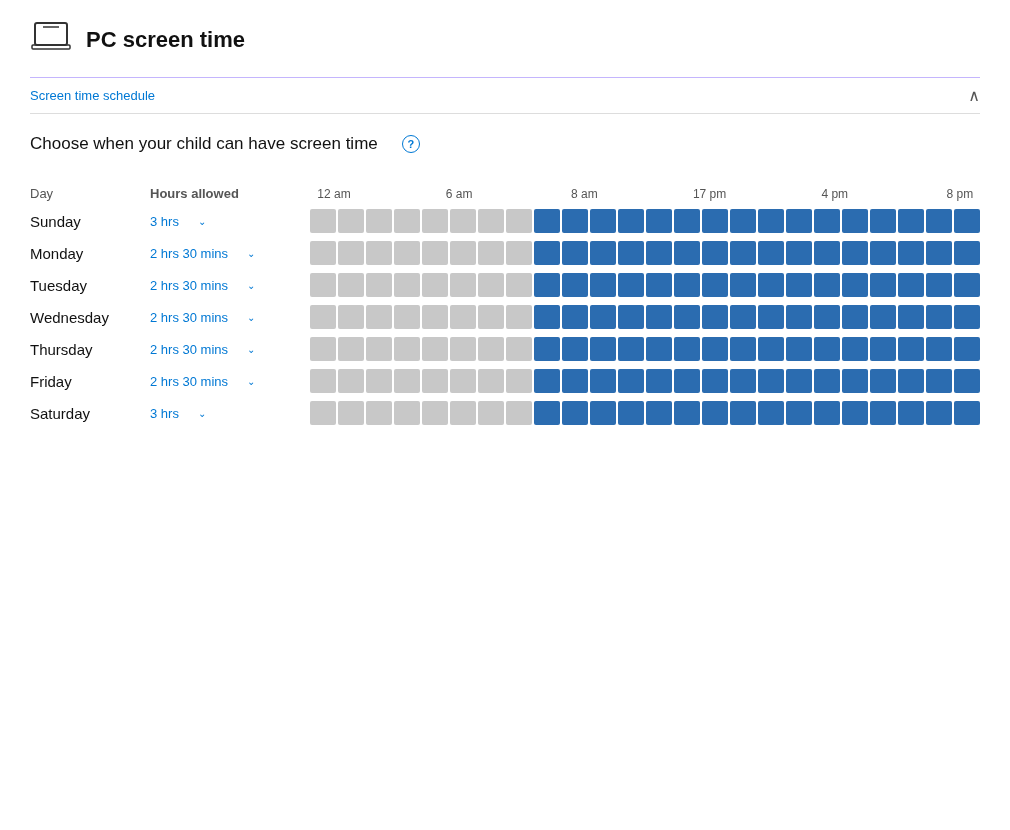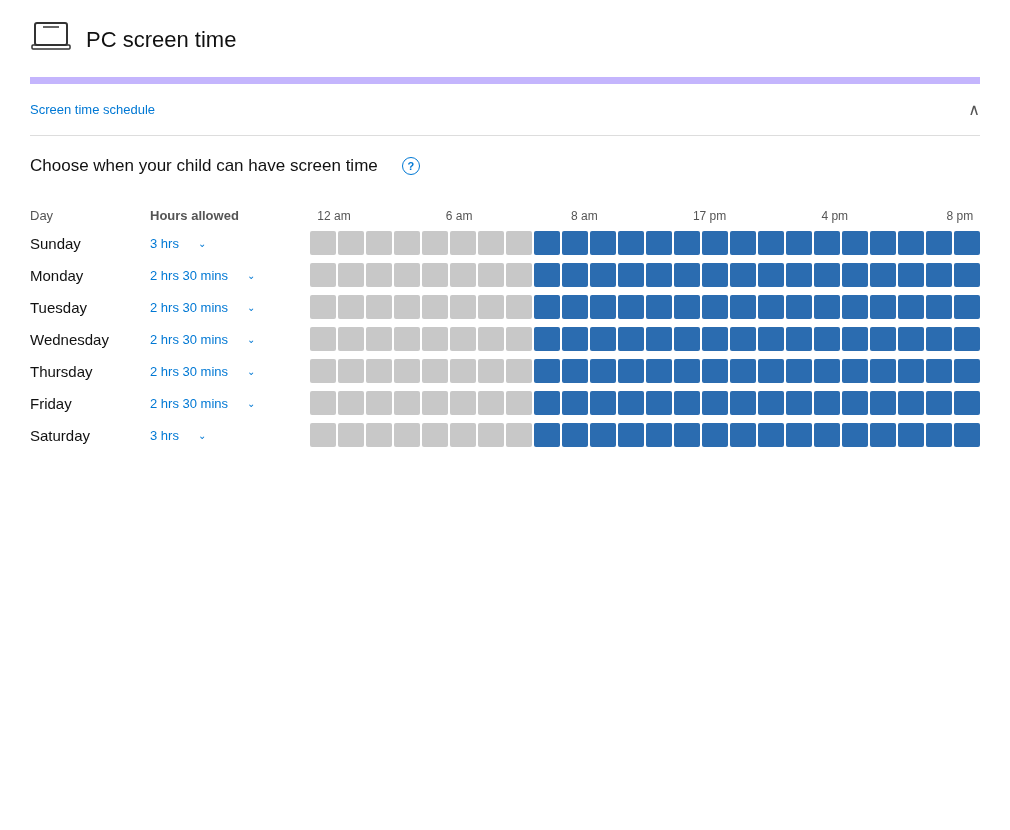--- a/index.html
+++ b/index.html
@@ -20,21 +20,21 @@
     .header {
       display: flex;
       align-items: center;
       margin-bottom: 18px;
     }
     .header-icon {
       margin-right: 14px;
     }
     .header-title {
       font-size: 22px;
-      font-weight: 400;
+      font-weight: 700;
       color: #111;
     }
     .top-section {
       display: flex;
       justify-content: space-between;
       align-items: flex-start;
       margin-bottom: 18px;
     }
     .description {
       max-width: 430px;
@@ -74,23 +74,23 @@
       border-radius: 50%;
       top: 2px;
       right: 3px;
       transition: right 0.2s;
     }
     .toggle-text {
       font-size: 14px;
       color: #333;
     }
     .schedule-header {
-      border-top: 7px solid #c4b5fd;
+      border-top: 1px solid #c4b5fd;
       border-bottom: 1px solid #ddd;
-      padding: 16px 0;
+      padding: 8px 0;
       display: flex;
       justify-content: space-between;
       align-items: center;
       margin-bottom: 20px;
       cursor: pointer;
     }
     .schedule-header-label {
       font-size: 13px;
       color: #0078d4;
     }

